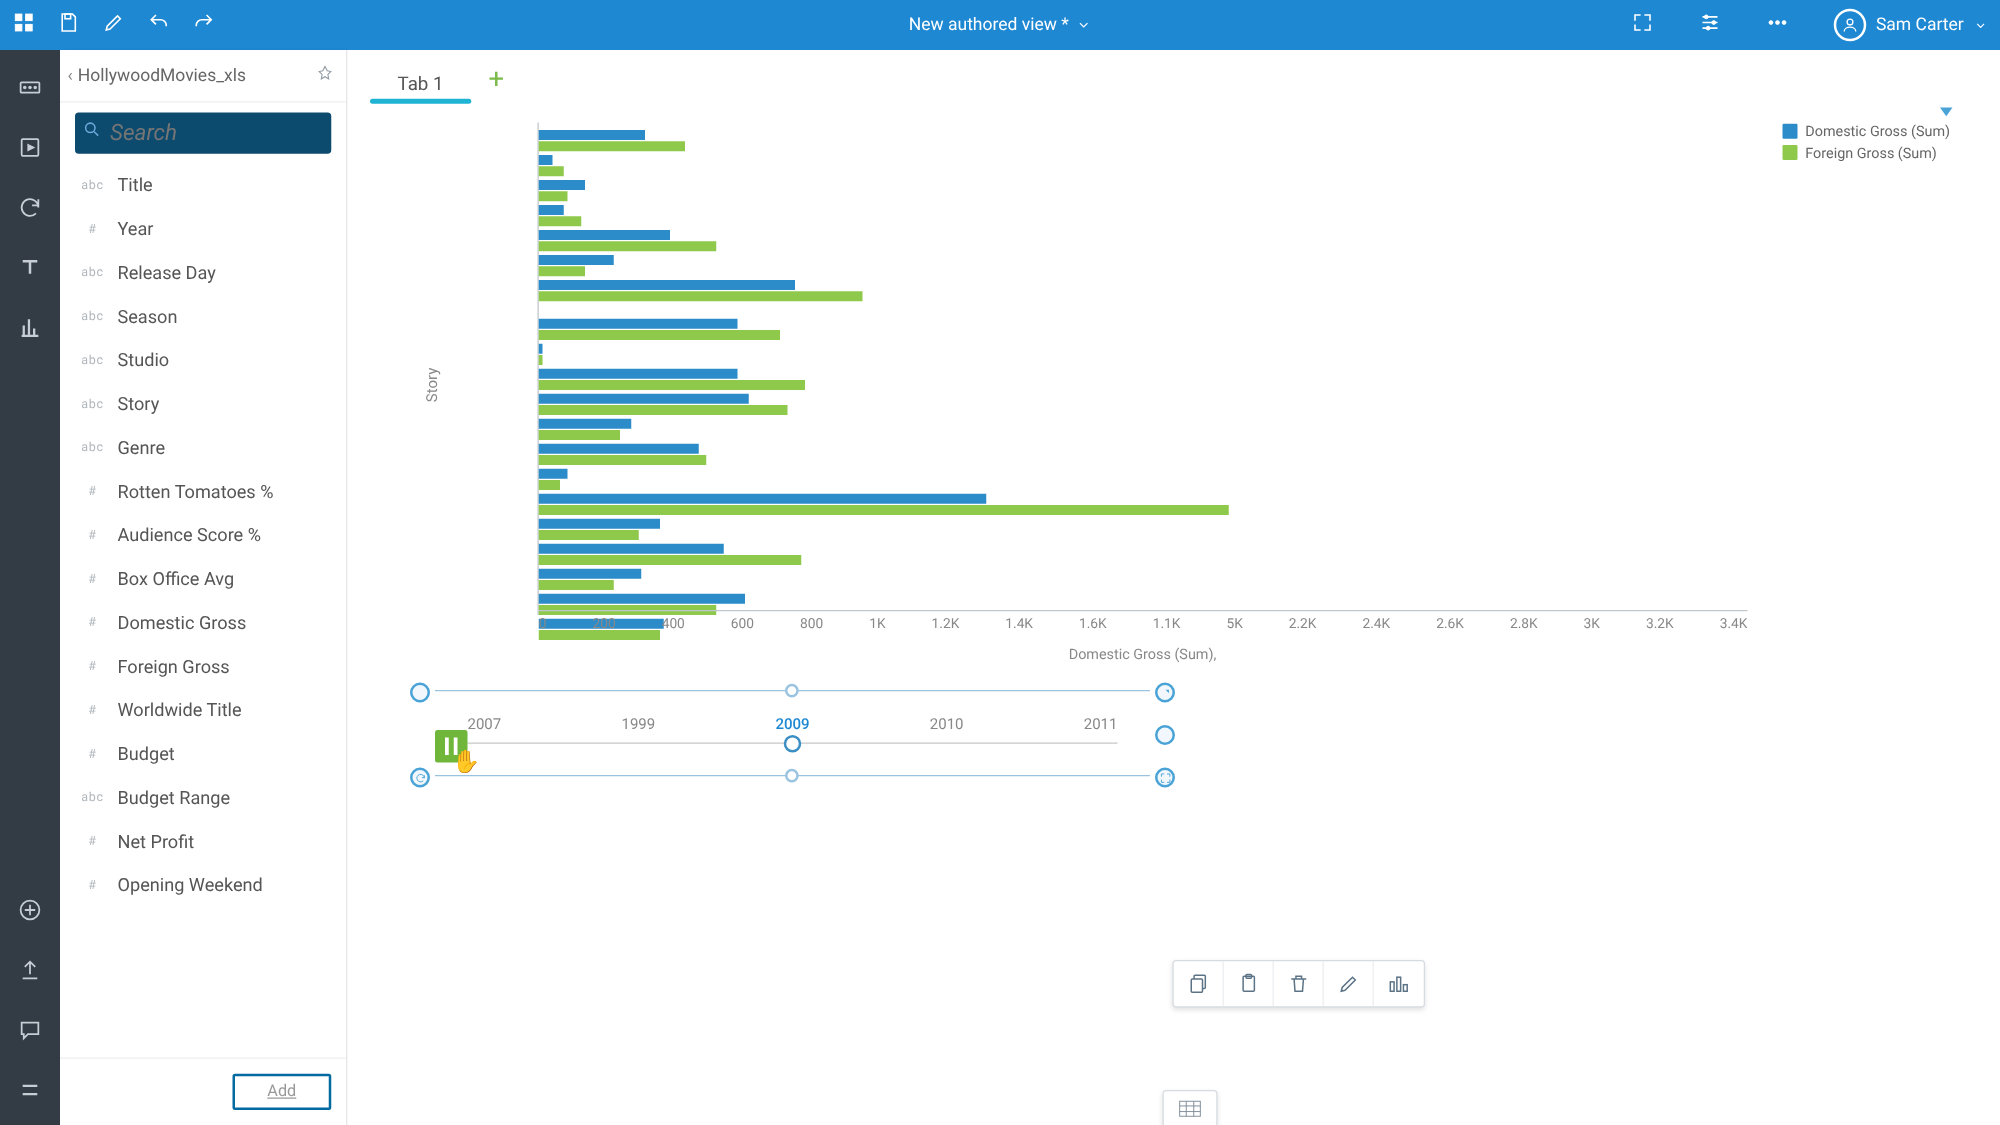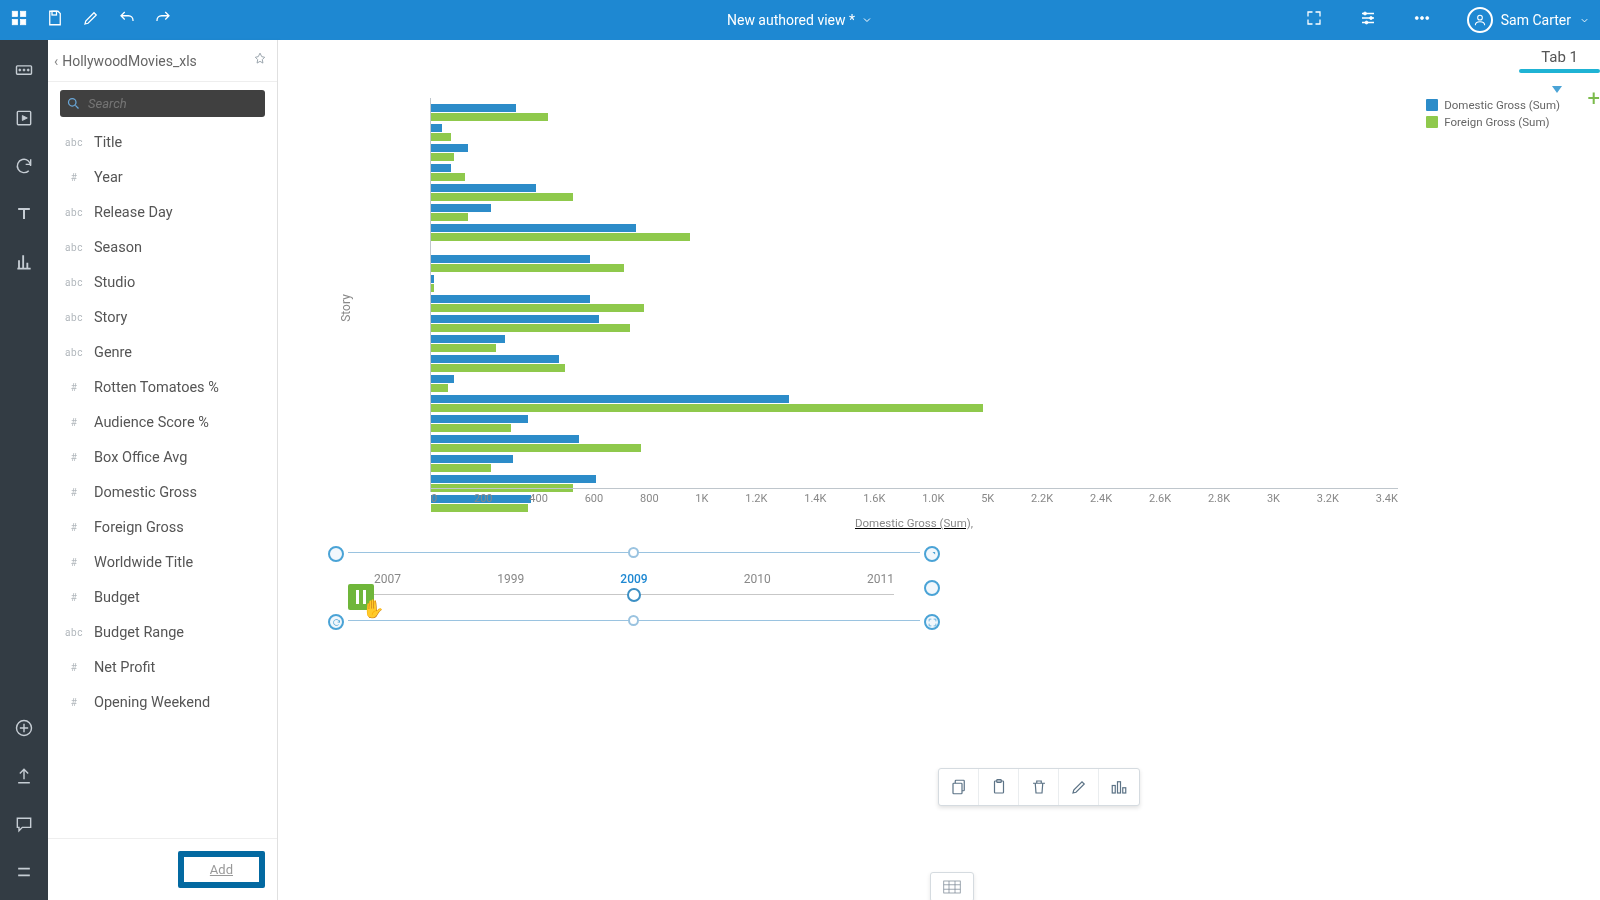--- a/index.html
+++ b/index.html
@@ -34,33 +34,33 @@
 .fields-panel {
   position:absolute; left:48px; top:40px; bottom:0; width:230px;
   background:#fff; border-right:1px solid #e0e0e0; display:flex; flex-direction:column;
   box-shadow: 2px 0 3px rgba(0,0,0,.04);
 }
 .fields-header { height:42px; display:flex; align-items:center; padding:0 10px 0 6px; gap:4px; border-bottom:1px solid #eee; color:#666; font-size:14px;}
 .fields-header .chev { color:#888; font-size:14px;}
 .fields-header .pin { margin-left:auto; color:#888;}
 .search-row { position:relative; padding:8px 12px; }
 .search-row input {
-  width:100%; border:none; background:#404040; font-size:13px; font-style:italic;
+  width:100%; border:none; background:#0c4a6e; font-size:18px; font-style:italic;
   color:#999; padding:6px 6px 6px 28px; outline:none; border-radius:3px;
 }
 .search-row .mag { position:absolute; left:18px; top:14px; color:#6aa8da;}
 .fields-list { flex:1; overflow:auto; }
 .field-row { display:flex; align-items:center; gap:10px; padding:9px 16px; font-size:14.5px; color:#555; cursor:pointer;}
 .field-type { font-size:10px; color:#b1b7bc; letter-spacing:.5px; width:20px; text-align:center;}
 .fields-footer { padding:12px; border-top:1px solid #eee; display:flex; justify-content:flex-end;}
-.add-btn { border:6px solid #0369a1; color:#999; background:#fff; font-size:13px; padding:5px 26px; border-radius:2px; cursor:pointer;text-decoration:underline;}
+.add-btn { border:2px solid #0369a1; color:#999; background:#fff; font-size:13px; padding:5px 26px; border-radius:2px; cursor:pointer;text-decoration:underline;}
 
 
 .canvas { position:absolute; left:278px; top:40px; right:0; bottom:0; background:#fff; }
-.tabstrip { height:42px; display:flex; align-items:flex-end; padding-left:18px; gap:14px;flex-direction:column; }
+.tabstrip { height:42px; display:flex; align-items:flex-end; padding-left:18px; gap:14px; }
 .tab {
   padding:8px 22px 6px; font-size:15px; color:#555; position:relative; cursor:pointer;
 }
 .tab.active::after {
   content:""; position:absolute; left:0; right:0; bottom:-1px; height:4px;
   background:#1fb3d4; border-radius:2px;
 }
 .tab-add { color:#7bbb4b; font-size:22px; padding-bottom:6px; cursor:pointer;}
 
 
@@ -68,21 +68,21 @@
 .kpi-card {
   flex:1; border:1px dashed #cfd6dc; border-radius:2px; padding:10px 10px 14px;
   text-align:center; position:relative; background:#fff;
 }
 .kpi-card .filter-dot { position:absolute; right:6px; top:4px; width:0;height:0;
   border-left:6px solid transparent; border-right:6px solid transparent; border-top:8px solid #4aa3d6;}
 .kpi-value { font-size:96px; font-weight:300; color:#1e88d2; line-height:1; letter-spacing:-2px;}
 .kpi-label { font-size:18px; color:#1e88d2; margin-top:4px; font-weight:300;}
 
 
-.chart-zone { position:relative; margin:16px 34px 0;text-decoration:underline; }
+.chart-zone { position:relative; margin:16px 34px 0; }
 .legend { position:absolute; right:6px; top:0; font-size:11.5px; color:#666; }
 .legend-item { display:flex; align-items:center; gap:6px; margin-bottom:3px;}
 .legend-sw { width:12px; height:12px; border-radius:1px;}
 .legend .filter-dot { position:absolute; right:-2px; top:-12px; width:0;height:0;
   border-left:5px solid transparent; border-right:5px solid transparent; border-top:7px solid #4aa3d6;}
 .c-blue { background:#2c8cc9;}
 .c-green { background:#8fc94c;}
 
 .chart-body { position:relative; height:420px; margin-top:6px; padding-left:118px; }
 .y-title { position:absolute; left:20px; top:50%; transform:translateY(-50%) rotate(-90deg);
@@ -445,21 +445,21 @@
         <div class="x-ticks" id="x-ticks">
             <span>0</span>
             <span>200</span>
             <span>400</span>
             <span>600</span>
             <span>800</span>
             <span>1K</span>
             <span>1.2K</span>
             <span>1.4K</span>
             <span>1.6K</span>
-            <span>1.0K</span>
+            <span>1.1K</span>
             <span>5K</span>
             <span>2.2K</span>
             <span>2.4K</span>
             <span>2.6K</span>
             <span>2.8K</span>
             <span>3K</span>
             <span>3.2K</span>
             <span>3.4K</span>
           </div>
       </div>

